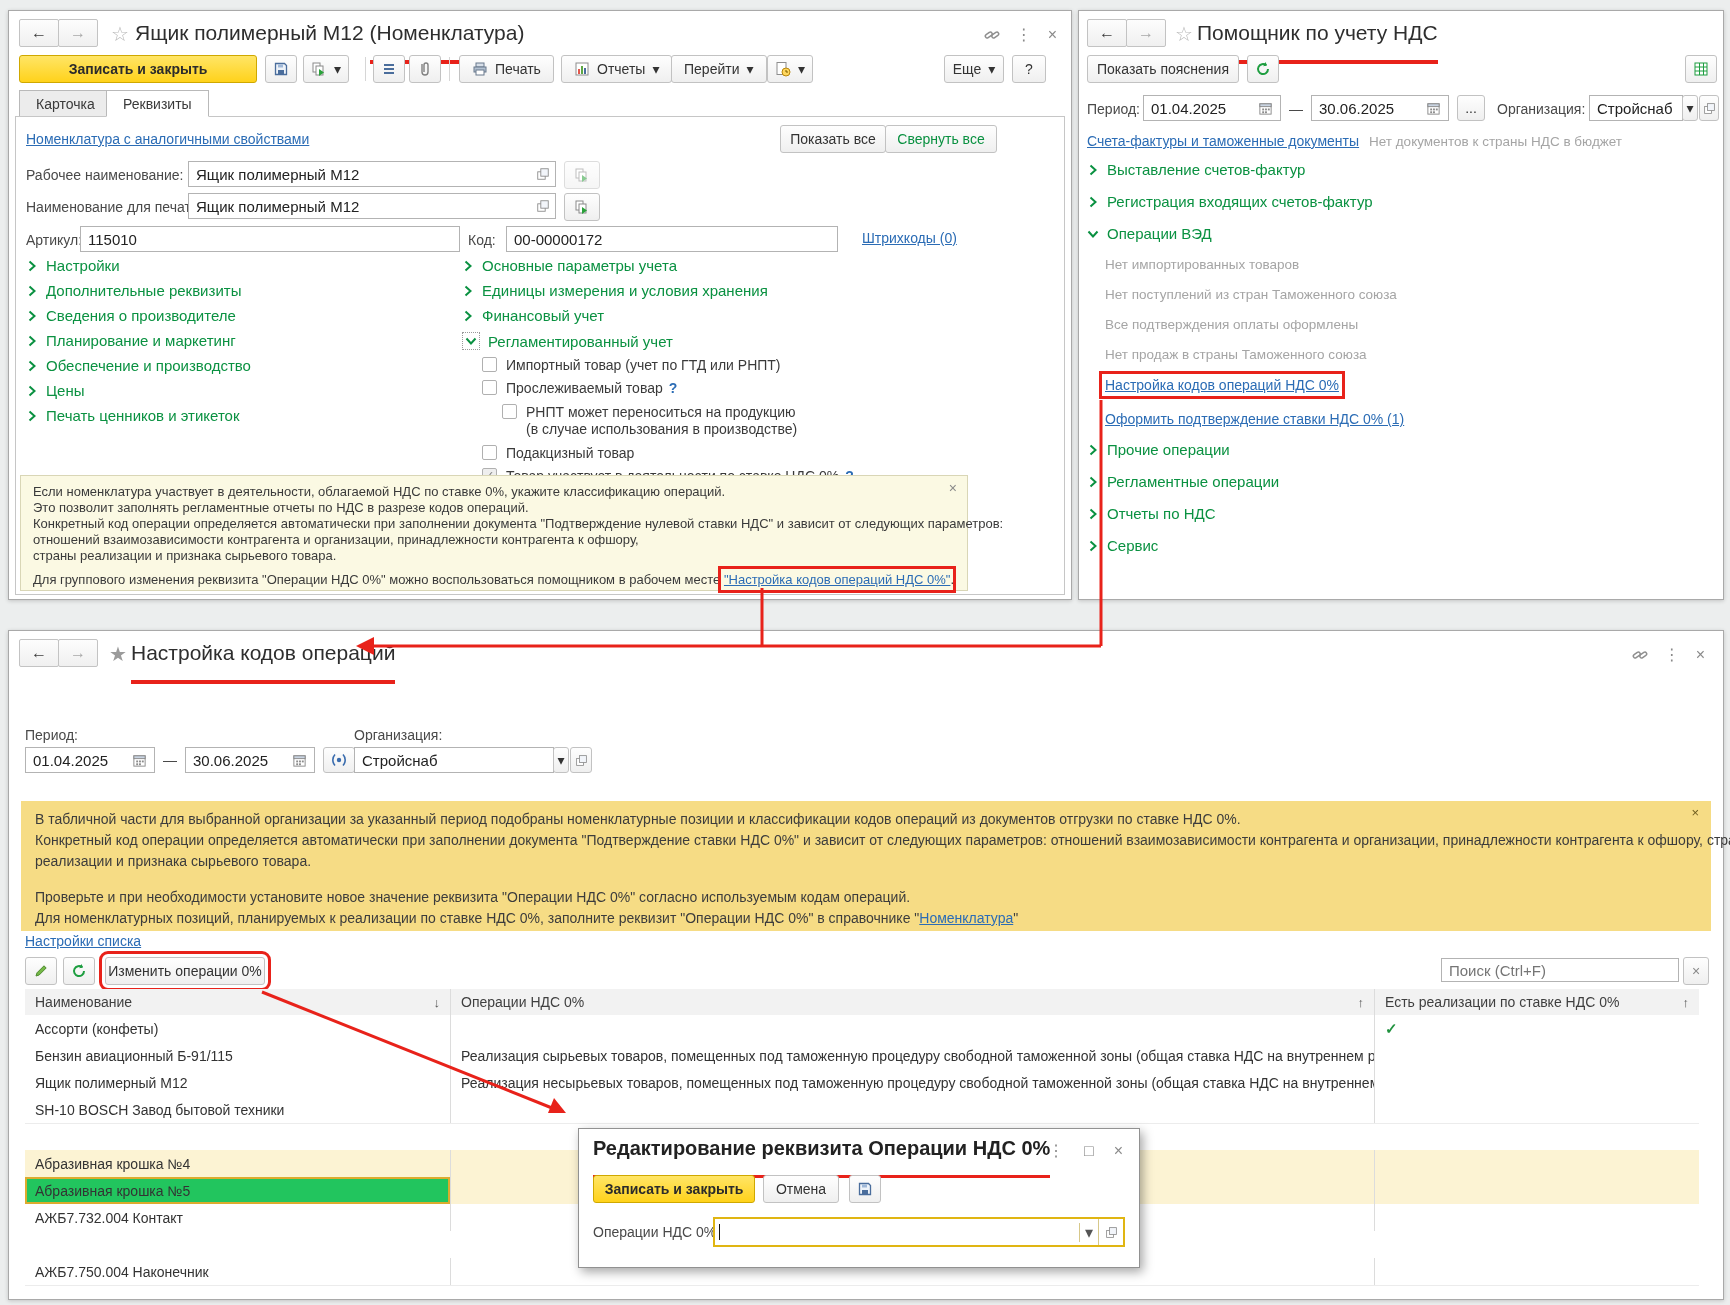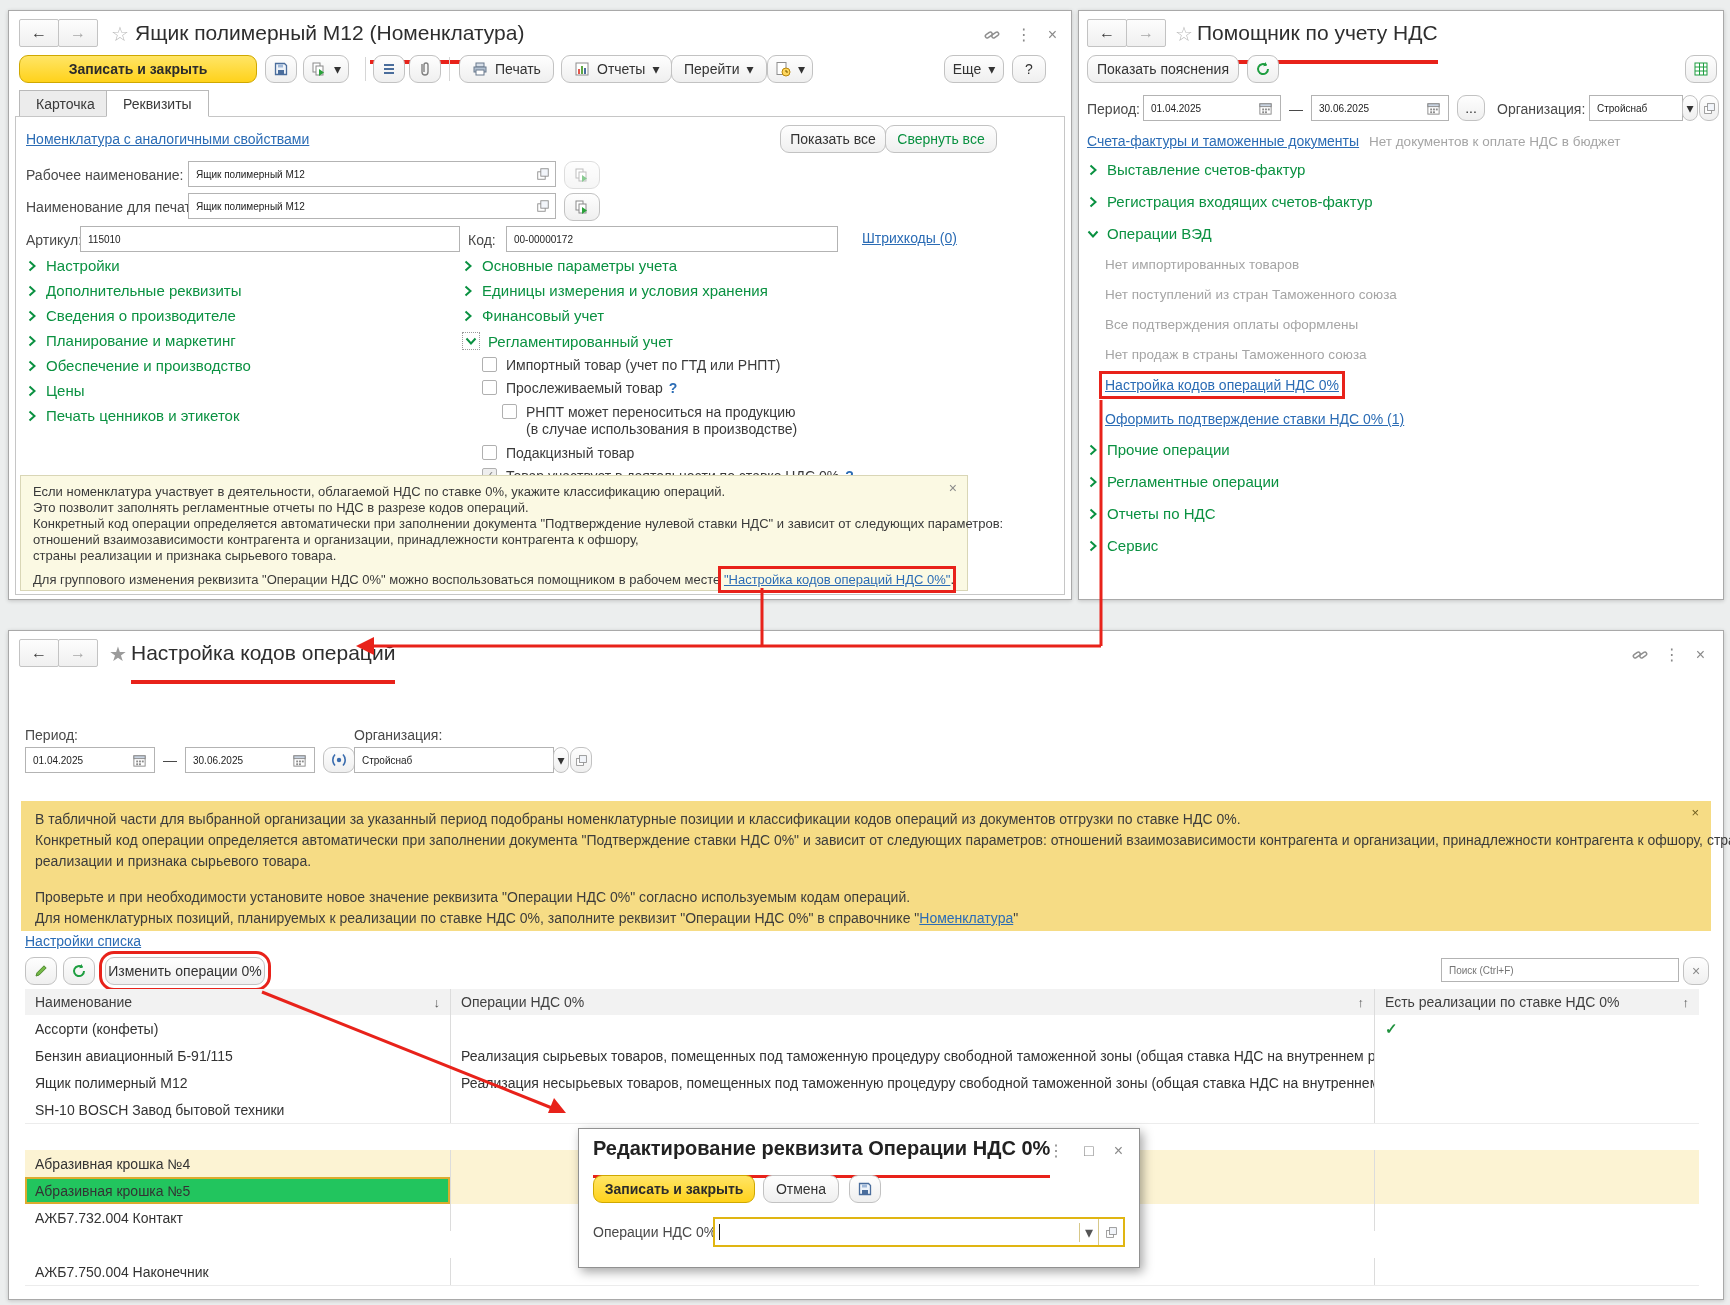--- a/index.html
+++ b/index.html
@@ -8,27 +8,27 @@
   .w{position:absolute;background:#fff;border:1px solid #a9a9a9;box-shadow:0 1px 4px rgba(0,0,0,.18);}
   .nav{position:absolute;display:flex;}
   .nav .nb{width:38px;height:26px;border:1px solid #c3c3c3;background:linear-gradient(#fdfdfd,#f0f0f0);display:flex;align-items:center;justify-content:center;font-size:16px;border-radius:2px;}
   .nav .nb+.nb{margin-left:-1px;}
   .fwd{color:#a8a8a8;}
   .bk{color:#3d3d3d;}
   .star{position:absolute;font-size:20px;color:#b9b9b9;}
   .ttl{position:absolute;font-size:21px;color:#2e2e2e;white-space:nowrap;}
   .rline{border-bottom:4px solid #e8221a;padding-bottom:16px;}
   .wicons{position:absolute;display:flex;gap:16px;align-items:center;color:#8a8a8a;font-size:16px;}
-  .btn{height:28px;border:1px solid #c2c2c2;border-radius:9px;background:linear-gradient(#fefefe,#efefef);display:inline-flex;align-items:center;justify-content:center;font-size:14px;color:#333;padding:0 12px;gap:7px;box-sizing:border-box;white-space:nowrap;position:absolute;}
+  .btn{height:28px;border:1px solid #c2c2c2;border-radius:3px;background:linear-gradient(#fefefe,#efefef);display:inline-flex;align-items:center;justify-content:center;font-size:14px;color:#333;padding:0 12px;gap:7px;box-sizing:border-box;white-space:nowrap;position:absolute;}
   .ybtn{background:linear-gradient(#ffe566,#ffd21b);border-color:#cfa800;font-weight:bold;color:#2b2b2b;}
   .ibtn{padding:0 7px;}
   .tab{position:absolute;height:27px;padding:0 16px;border:1px solid #b9b9b9;background:#ececec;display:inline-flex;align-items:center;font-size:14px;color:#3a3a3a;box-sizing:border-box;}
   .tab.on{background:#fff;border-bottom-color:#fff;z-index:3;}
   .cbox{position:absolute;border:1px solid #c6c6c6;background:#fff;}
-  .ipt{position:absolute;height:26px;border:1px solid #b3b3b3;background:#fff;font-family:"Liberation Sans",sans-serif;font-size:10px;padding:0 7px;box-sizing:border-box;color:#222;}
+  .ipt{position:absolute;height:26px;border:1px solid #b3b3b3;background:#fff;font-family:"Liberation Sans",sans-serif;font-size:15px;padding:0 7px;box-sizing:border-box;color:#222;}
   .lab{position:absolute;font-size:14px;color:#494949;white-space:nowrap;}
   .lnk{position:absolute;color:#2b6cb5;text-decoration:underline;font-size:14px;white-space:nowrap;cursor:pointer;}
   .grn{position:absolute;color:#0a9141;font-size:15px;white-space:nowrap;display:flex;align-items:center;gap:8px;}
   .mut{position:absolute;color:#a5a5a5;font-size:13.5px;white-space:nowrap;}
   .chev{width:12px;height:12px;flex:0 0 12px;}
   .cb{position:absolute;width:15px;height:15px;border:1px solid #b0b0b0;border-radius:2px;background:#fff;box-sizing:border-box;text-align:center;line-height:13px;font-size:11px;color:#7b7b7b;}
   .cb.dis{background:#eee;}
   .cbl{position:absolute;font-size:14px;color:#3a3a3a;white-space:nowrap;}
   .qm{color:#2b6cb5;font-weight:bold;margin-left:6px;}
   .notice{position:absolute;background:#fbf9e3;border:1px solid #d9d6b6;font-size:13px;color:#3a3a3a;}
@@ -376,21 +376,21 @@
         <span>Стройснаб</span>
       </div>
   <button class="btn ibtn" style="left:603px;top:84px;height:26px;width:16px;padding:0">▾</button>
   <button class="btn ibtn" style="left:620px;top:84px;height:26px;width:20px;padding:0">
         <svg class="ic" width="13" height="13">
           <use href="#i-open"></use>
         </svg>
       </button>
 
   <a class="lnk" style="left:8px;top:122px">Счета-фактуры и таможенные документы</a>
-  <span class="mut" style="left:290px;top:123px">Нет документов к оплате НДС в бюджет</span>
+  <span class="mut" style="left:290px;top:123px">Нет документов к страны НДС в бюджет</span>
 
   <div class="grn" style="left:8px;top:150px">
         <svg class="chev">
           <use href="#i-chev"></use>
         </svg>
         <span>Выставление счетов-фактур</span>
       </div>
   <div class="grn" style="left:8px;top:182px">
         <svg class="chev">
           <use href="#i-chev"></use>

